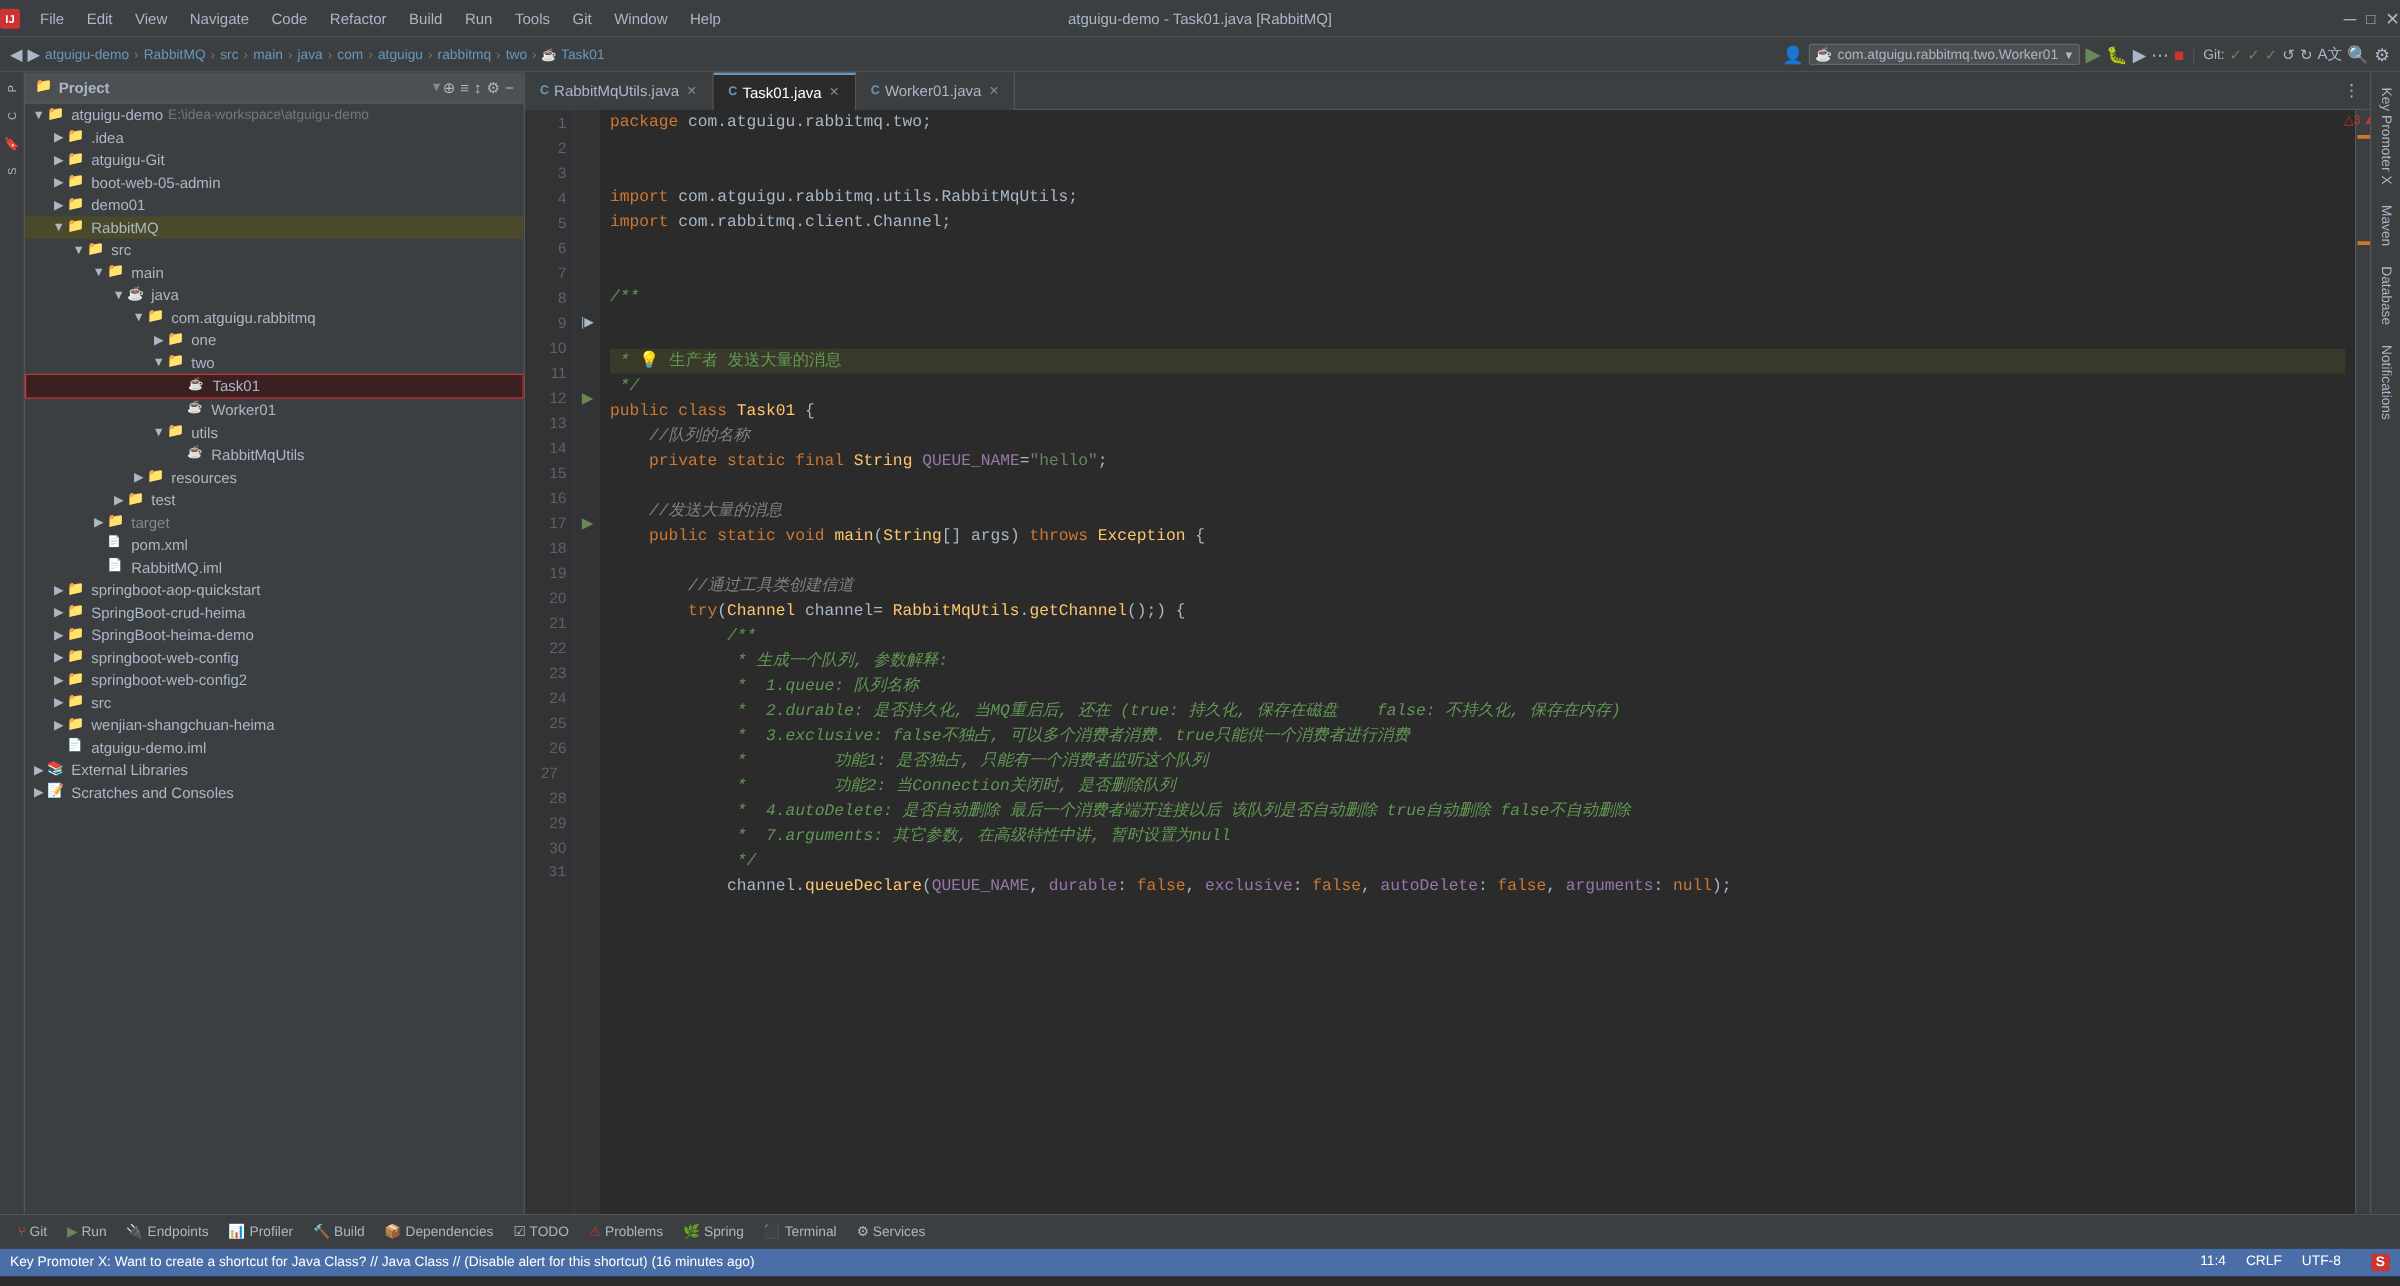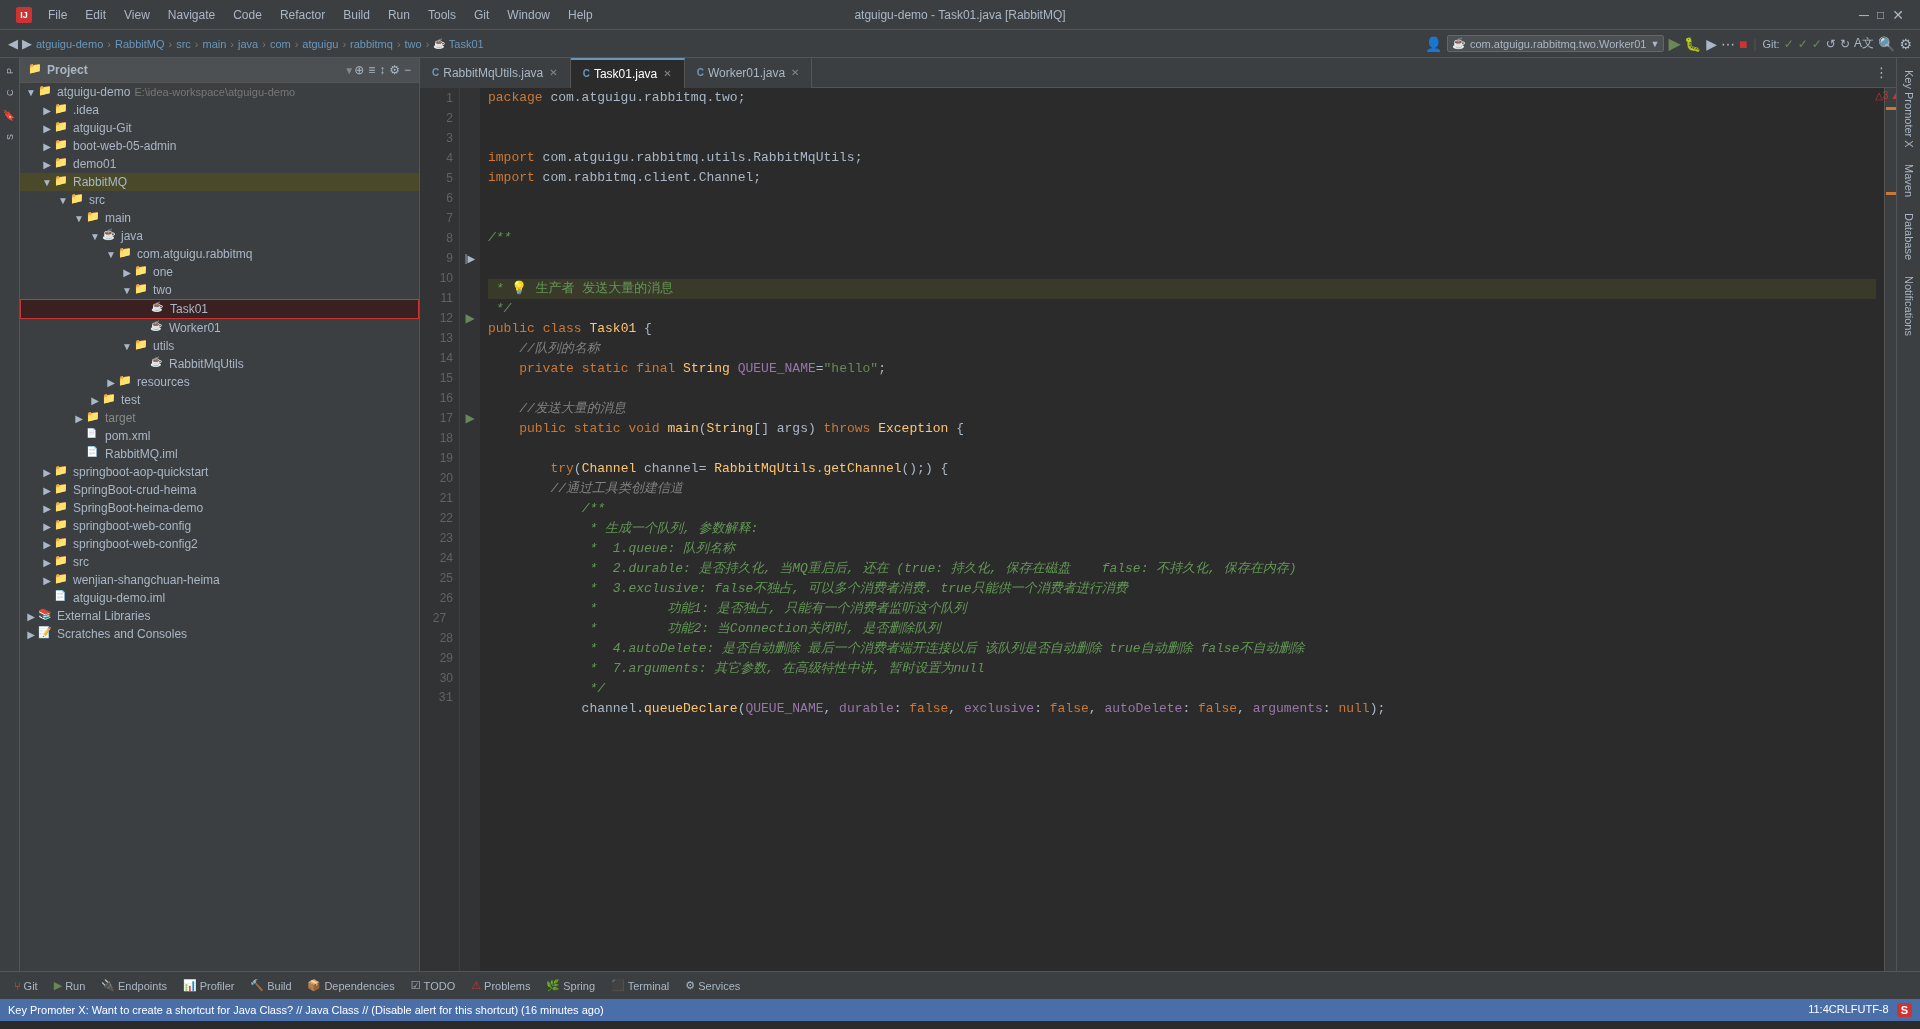--- a/index.html
+++ b/index.html
@@ -1,19 +1,19 @@
 <!DOCTYPE html>
 <html><head>
   <meta charset="utf-8">
   <style>
     * { margin: 0; padding: 0; box-sizing: border-box; }
     body { font-family: 'Segoe UI', Arial, sans-serif; font-size: 12px; background: #2b2b2b; color: #a9b7c6; width: 1920px; height: 1029px; overflow: hidden; }
 
     
-    #title-bar { background: #3c3f41; height: 30px; display: flex; align-items: center; padding: 0 16px; border-bottom: 1px solid #555; }
+    #title-bar { background: #3c3f41; height: 30px; display: flex; align-items: center; padding: 0 0; border-bottom: 1px solid #555; }
     #menu-bar { display: flex; gap: 2px; flex: 1; }
     .menu-item { padding: 2px 8px; font-size: 12px; color: #a9b7c6; cursor: pointer; border-radius: 3px; }
     #title-text { position: absolute; left: 50%; transform: translateX(-50%); font-size: 12px; color: #a9b7c6; }
     #window-controls { display: flex; gap: 8px; margin-left: auto; }
     .breadcrumb-item { color: #6897bb; cursor: pointer; }
     .breadcrumb-sep { margin: 0 4px; color: #777; }
 
     
     #main-layout { display: flex; height: calc(1029px - 30px - 28px - 28px - 30px); }
 
@@ -65,21 +65,21 @@
     #right-sidebar { width: 20px; background: #3c3f41; border-left: 1px solid #555; display: flex; flex-direction: column; align-items: center; padding-top: 4px; }
     .right-sidebar-btn { writing-mode: vertical-rl; font-size: 11px; color: #a9b7c6; padding: 8px 2px; cursor: pointer; border-radius: 2px; }
 
     
     #bottom-toolbar { background: #3c3f41; height: 28px; display: flex; align-items: center; padding: 0 8px; border-top: 1px solid #555; gap: 4px; }
     .toolbar-btn { display: flex; align-items: center; gap: 3px; padding: 2px 6px; font-size: 11px; color: #a9b7c6; cursor: pointer; border-radius: 3px; }
 
     
     #status-bar { background: #4a6ea8; height: 22px; display: flex; align-items: center; padding: 0 8px; font-size: 11px; color: #ffffff; }
     #status-left { flex: 1; }
-    #status-right { display: flex; gap: 0; }
+    #status-right { display: flex; gap: 16px; }
 
     
     ::-webkit-scrollbar { width: 8px; height: 8px; }
     ::-webkit-scrollbar-track { background: #3c3f41; }
     ::-webkit-scrollbar-thumb { background: #5a5a5a; border-radius: 4px; }
     
     #code-area-wrapper { display: flex; flex: 1; overflow: hidden; position: relative; }
     
     .run-config-selector { background: #4c5052; border: 1px solid #666; color: #a9b7c6; font-size: 11px; padding: 1px 4px; border-radius: 2px; display: flex; align-items: center; gap: 4px; }
     
@@ -492,22 +492,22 @@
           <div class="code-line"><span class="comment-doc">/**</span></div>
           <div class="code-line highlight-line"><span class="comment-doc"> * </span><span style="color:#e8c93a;">💡</span><span class="cn-comment"> 生产者 发送大量的消息</span></div>
           <div class="code-line"><span class="comment-doc"> */</span></div>
           <div class="code-line"><span class="kw">public</span> <span class="kw">class</span> <span class="class-name">Task01</span> {</div>
           <div class="code-line">    <span class="comment">//队列的名称</span></div>
           <div class="code-line">    <span class="kw">private</span> <span class="kw">static</span> <span class="kw">final</span> <span class="class-name">String</span> <span style="color:#9876aa;">QUEUE_NAME</span>=<span class="str">"hello"</span>;</div>
           <div class="code-line"></div>
           <div class="code-line">    <span class="comment">//发送大量的消息</span></div>
           <div class="code-line">    <span class="kw">public</span> <span class="kw">static</span> <span class="kw">void</span> <span class="method">main</span>(<span class="class-name">String</span>[] args) <span class="kw">throws</span> <span class="class-name">Exception</span> {</div>
           <div class="code-line"></div>
+          <div class="code-line">        <span class="comment">//通过工具类创建信道</span></div>
           <div class="code-line">        <span class="kw">try</span>(<span class="class-name">Channel</span> channel= <span class="class-name">RabbitMqUtils</span>.<span class="method">getChannel</span>();) {</div>
-          <div class="code-line">        <span class="comment">//通过工具类创建信道</span></div>
           <div class="code-line">            <span class="comment-doc">/**</span></div>
           <div class="code-line"><span class="comment-doc">             * 生成一个队列, 参数解释:</span></div>
           <div class="code-line"><span class="comment-doc">             *  1.queue: 队列名称</span></div>
           <div class="code-line"><span class="comment-doc">             *  2.durable: 是否持久化, 当MQ重启后, 还在 (true: 持久化, 保存在磁盘    false: 不持久化, 保存在内存)</span></div>
           <div class="code-line"><span class="comment-doc">             *  3.exclusive: false不独占, 可以多个消费者消费. true只能供一个消费者进行消费</span></div>
           <div class="code-line"><span class="comment-doc">             *         功能1: 是否独占, 只能有一个消费者监听这个队列</span></div>
           <div class="code-line"><span class="comment-doc">             *         功能2: 当Connection关闭时, 是否删除队列</span></div>
           <div class="code-line"><span class="comment-doc">             *  4.autoDelete: 是否自动删除 最后一个消费者端开连接以后 该队列是否自动删除 true自动删除 false不自动删除</span></div>
           <div class="code-line"><span class="comment-doc">             *  7.arguments: 其它参数, 在高级特性中讲, 暂时设置为null</span></div>
           <div class="code-line"><span class="comment-doc">             */</span></div>

